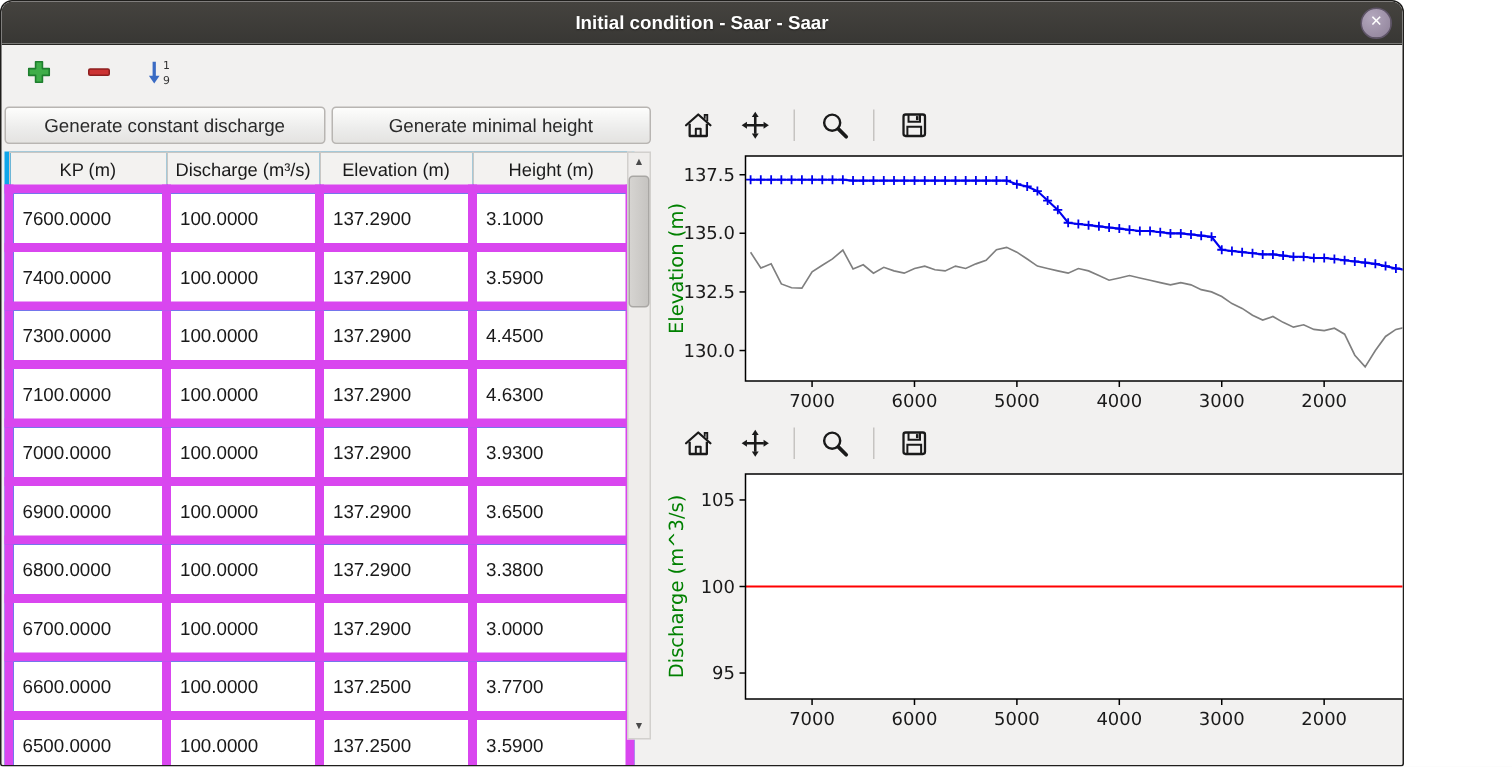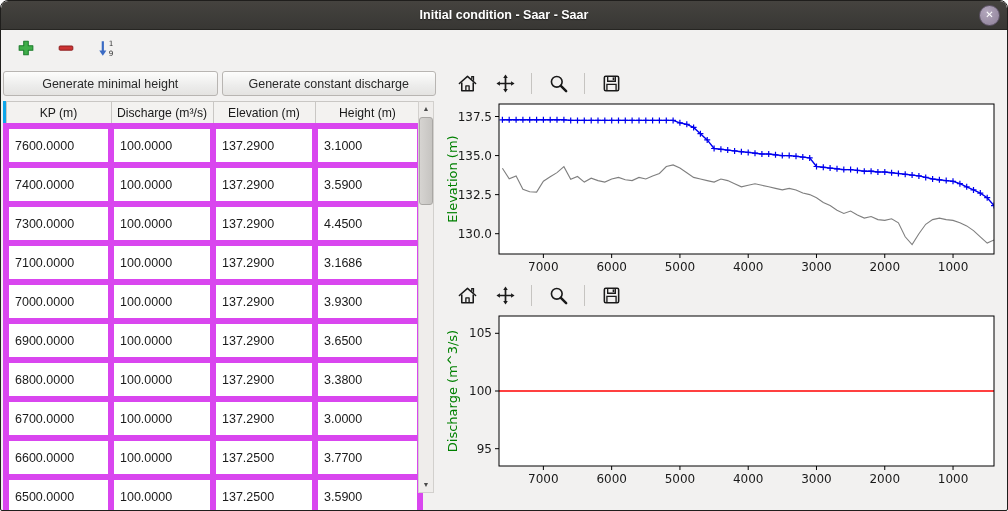--- a/index.html
+++ b/index.html
@@ -1,16 +1,16 @@
 <!DOCTYPE html>
 <html><head>
 <meta charset="utf-8">
 <style>
   html,body{margin:0;padding:0;background:#fff;}
-  .window{position:relative;width:1008px;height:511px;box-sizing:border-box;
+  .window{position:relative;width:936px;height:511px;box-sizing:border-box;
     background:#f2f1f0;border:1px solid #1f1e1c;border-radius:8px 8px 2px 2px;
     font-family:"Liberation Sans","DejaVu Sans",sans-serif;font-size:12.5px;color:#1a1a1a;overflow:hidden;}
   
   .titlebar{height:28px;background:linear-gradient(#45433f,#383734);border-radius:7px 7px 0 0;
     display:flex;align-items:center;justify-content:center;position:relative;
     border-bottom:1px solid #262522;}
   .titlebar .title{color:#ffffff;font-weight:bold;font-size:12.5px;text-shadow:0 1px 1px rgba(0,0,0,.5);}
   .close-btn{position:absolute;right:7px;top:4px;width:19px;height:19px;border-radius:50%;
     background:radial-gradient(circle at 35% 30%,#b3a7bd,#8d8097);border:1px solid #5f5568;
     color:#fff;font-size:10px;line-height:18px;text-align:center;cursor:default;}
@@ -108,22 +108,22 @@
         <text x="14" y="9" font-size="8" fill="#333">1</text>
         <text x="14" y="19.5" font-size="8" fill="#333">9</text>
       </svg>
     </div>
   </div>
 
   <div class="content">
 
     <div class="left-panel">
       <div class="gen-row">
+        <div class="gen-btn">Generate constant discharge</div>
         <div class="gen-btn">Generate minimal height</div>
-        <div class="gen-btn">Generate constant discharge</div>
       </div>
 
       <div class="table-wrap">
         <table class="data-table">
           <colgroup>
               <col style="width:105px">
               <col style="width:102px">
               <col style="width:102px">
               <col style="width:105px">
             </colgroup>
@@ -151,21 +151,21 @@
               <tr>
                 <td>7300.0000</td>
                 <td>100.0000</td>
                 <td>137.2900</td>
                 <td>4.4500</td>
               </tr>
               <tr>
                 <td>7100.0000</td>
                 <td>100.0000</td>
                 <td>137.2900</td>
-                <td>3.1686</td>
+                <td>4.6300</td>
               </tr>
               <tr>
                 <td>7000.0000</td>
                 <td>100.0000</td>
                 <td>137.2900</td>
                 <td>3.9300</td>
               </tr>
               <tr>
                 <td>6900.0000</td>
                 <td>100.0000</td>

